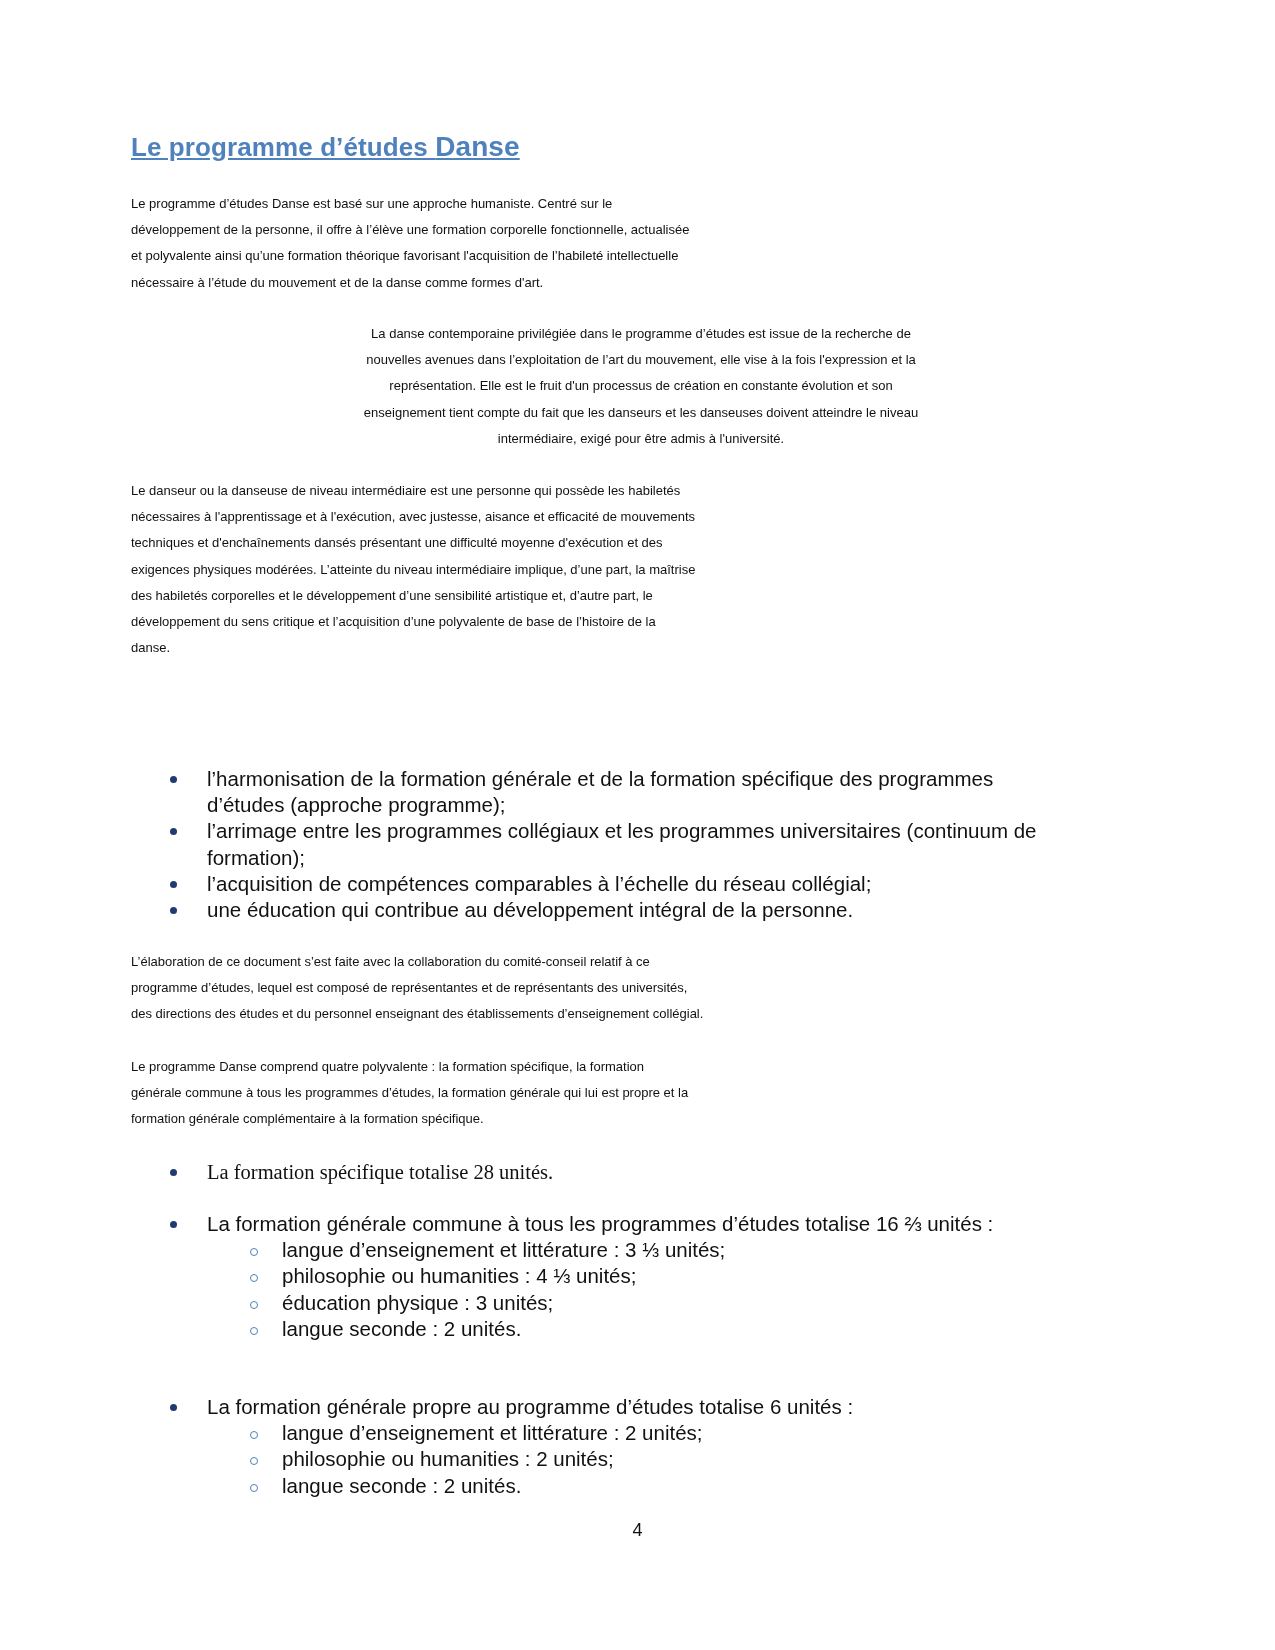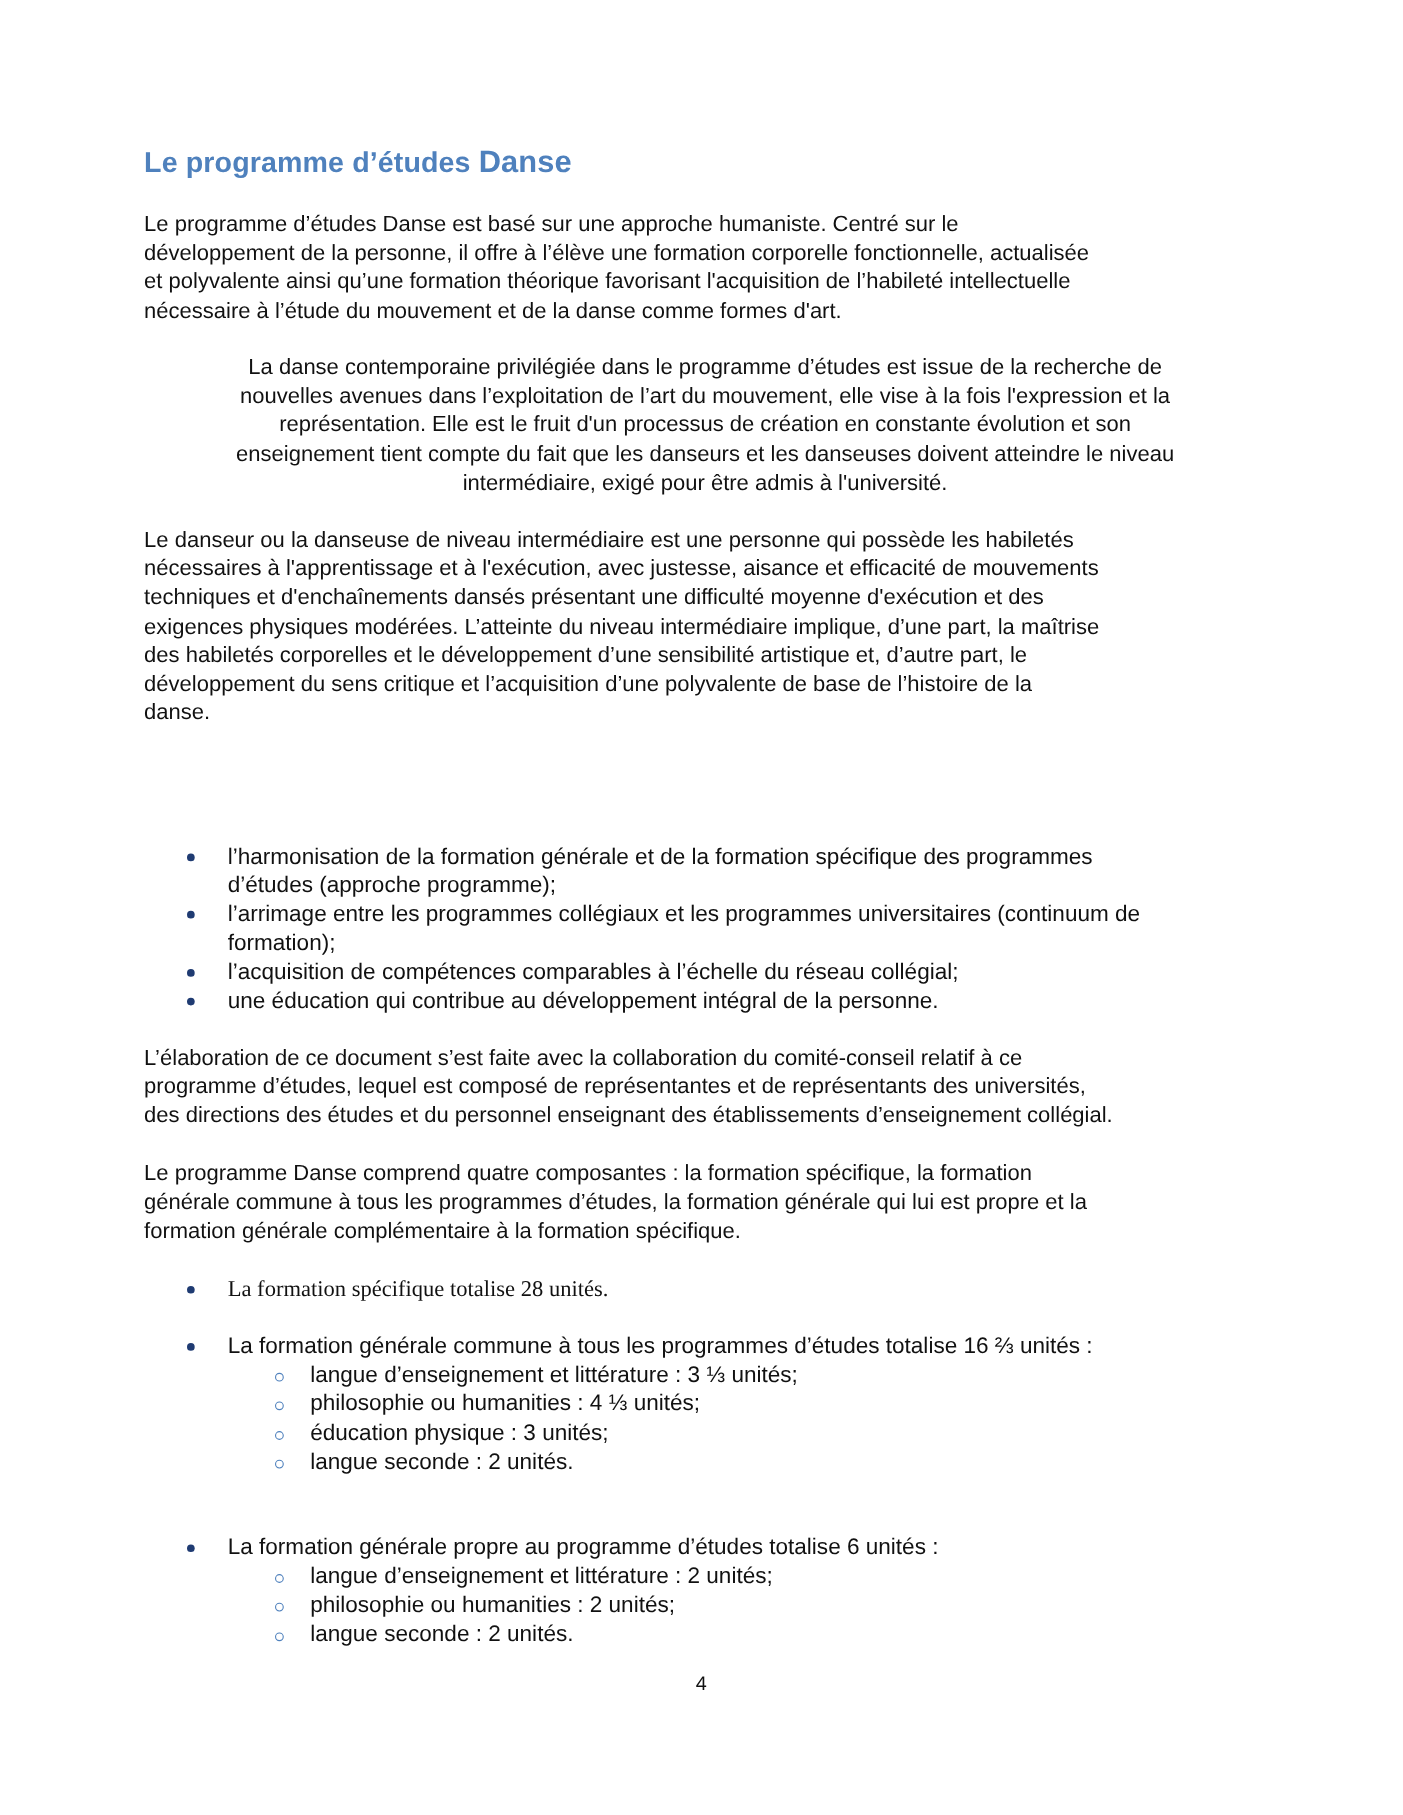--- a/index.html
+++ b/index.html
@@ -6,25 +6,26 @@
     body { width: 1275px; height: 1650px; position: relative; overflow: hidden; }
     .page {
       position: absolute; left: 0; top: 0; width: 1275px; height: 1650px;
       font-family: "Liberation Sans", sans-serif; color: #111111;
     }
     .title {
       position: absolute; left: 131px; top: 131px;
       font-family: "Liberation Sans", sans-serif; font-weight: bold;
       font-size: 26px; color: #4f81bd; margin: 0; letter-spacing: 0.1px;
       white-space: nowrap;
+      text-decoration: underline;
     }
     .title .em { font-size: 28px; }
     .para {
       position: absolute; left: 131px; width: 1020px;
-      font-size: 20px; line-height: 26.2px; margin: 0;
+      font-size: 13px; line-height: 26.2px; margin: 0;
     }
     .line { display: block; white-space: nowrap; }
     .italic { font-style: italic; }
     .bullets {
       position: absolute; left: 131px; width: 1020px; margin: 0; padding: 0; list-style: none;
       font-size: 20.5px; line-height: 26.2px;
     }
     .bullet-item { position: relative; padding-left: 76px; }
     .bullet-dot {
       position: absolute; left: 39px; top: 10px; width: 7px; height: 7px;
@@ -97,21 +98,21 @@
     </li>
   </ul>
 
   <p class="para" style="top:949px;">
     <span class="line">L’élaboration de ce document s’est faite avec la collaboration du comité-conseil relatif à ce</span>
     <span class="line">programme d’études, lequel est composé de représentantes et de représentants des universités,</span>
     <span class="line">des directions des études et du personnel enseignant des établissements d’enseignement collégial.</span>
   </p>
 
   <p class="para" style="top:1054px;">
-    <span class="line">Le programme Danse comprend quatre composantes : la formation spécifique, la formation</span>
+    <span class="line">Le programme Danse comprend quatre polyvalente : la formation spécifique, la formation</span>
     <span class="line">générale commune à tous les programmes d’études, la formation générale qui lui est propre et la</span>
     <span class="line">formation générale complémentaire à la formation spécifique.</span>
   </p>
 
   <ul class="bullets" style="top:1159px;font-family:Liberation Serif, serif;">
     <li class="bullet-item">
       <span class="bullet-dot"></span>
       <span class="line">La formation spécifique totalise 28 unités.</span>
     </li>
   </ul>

